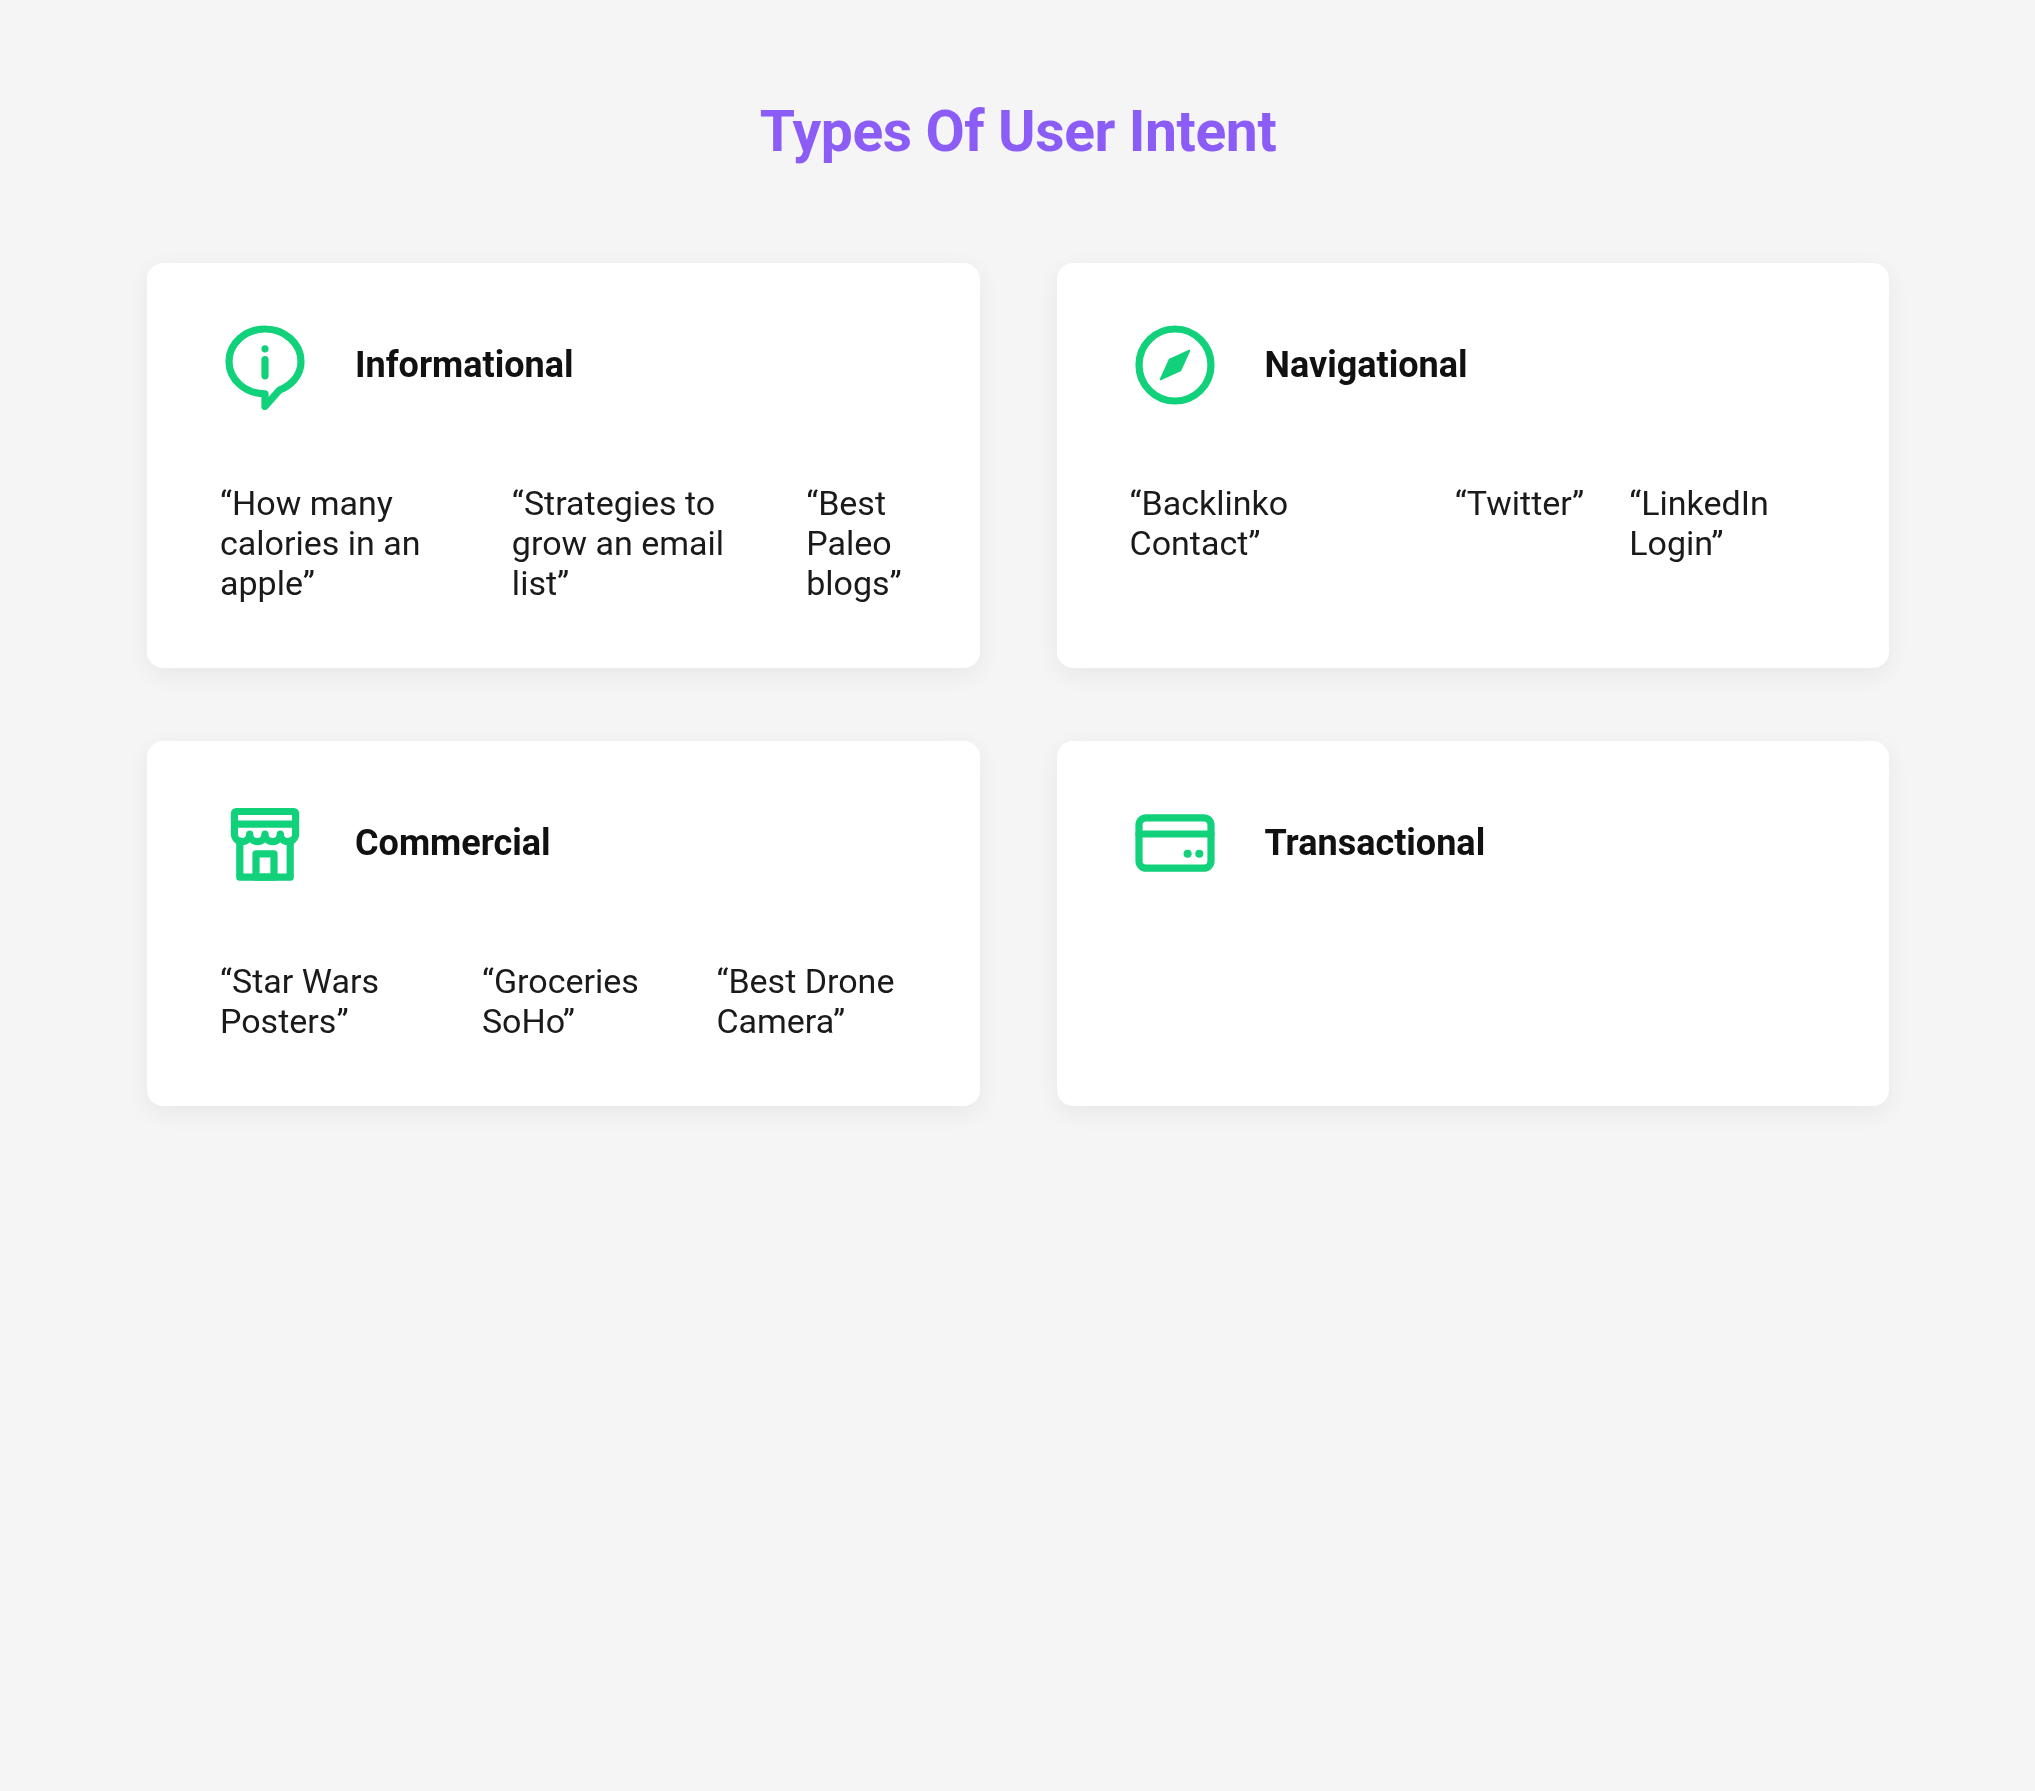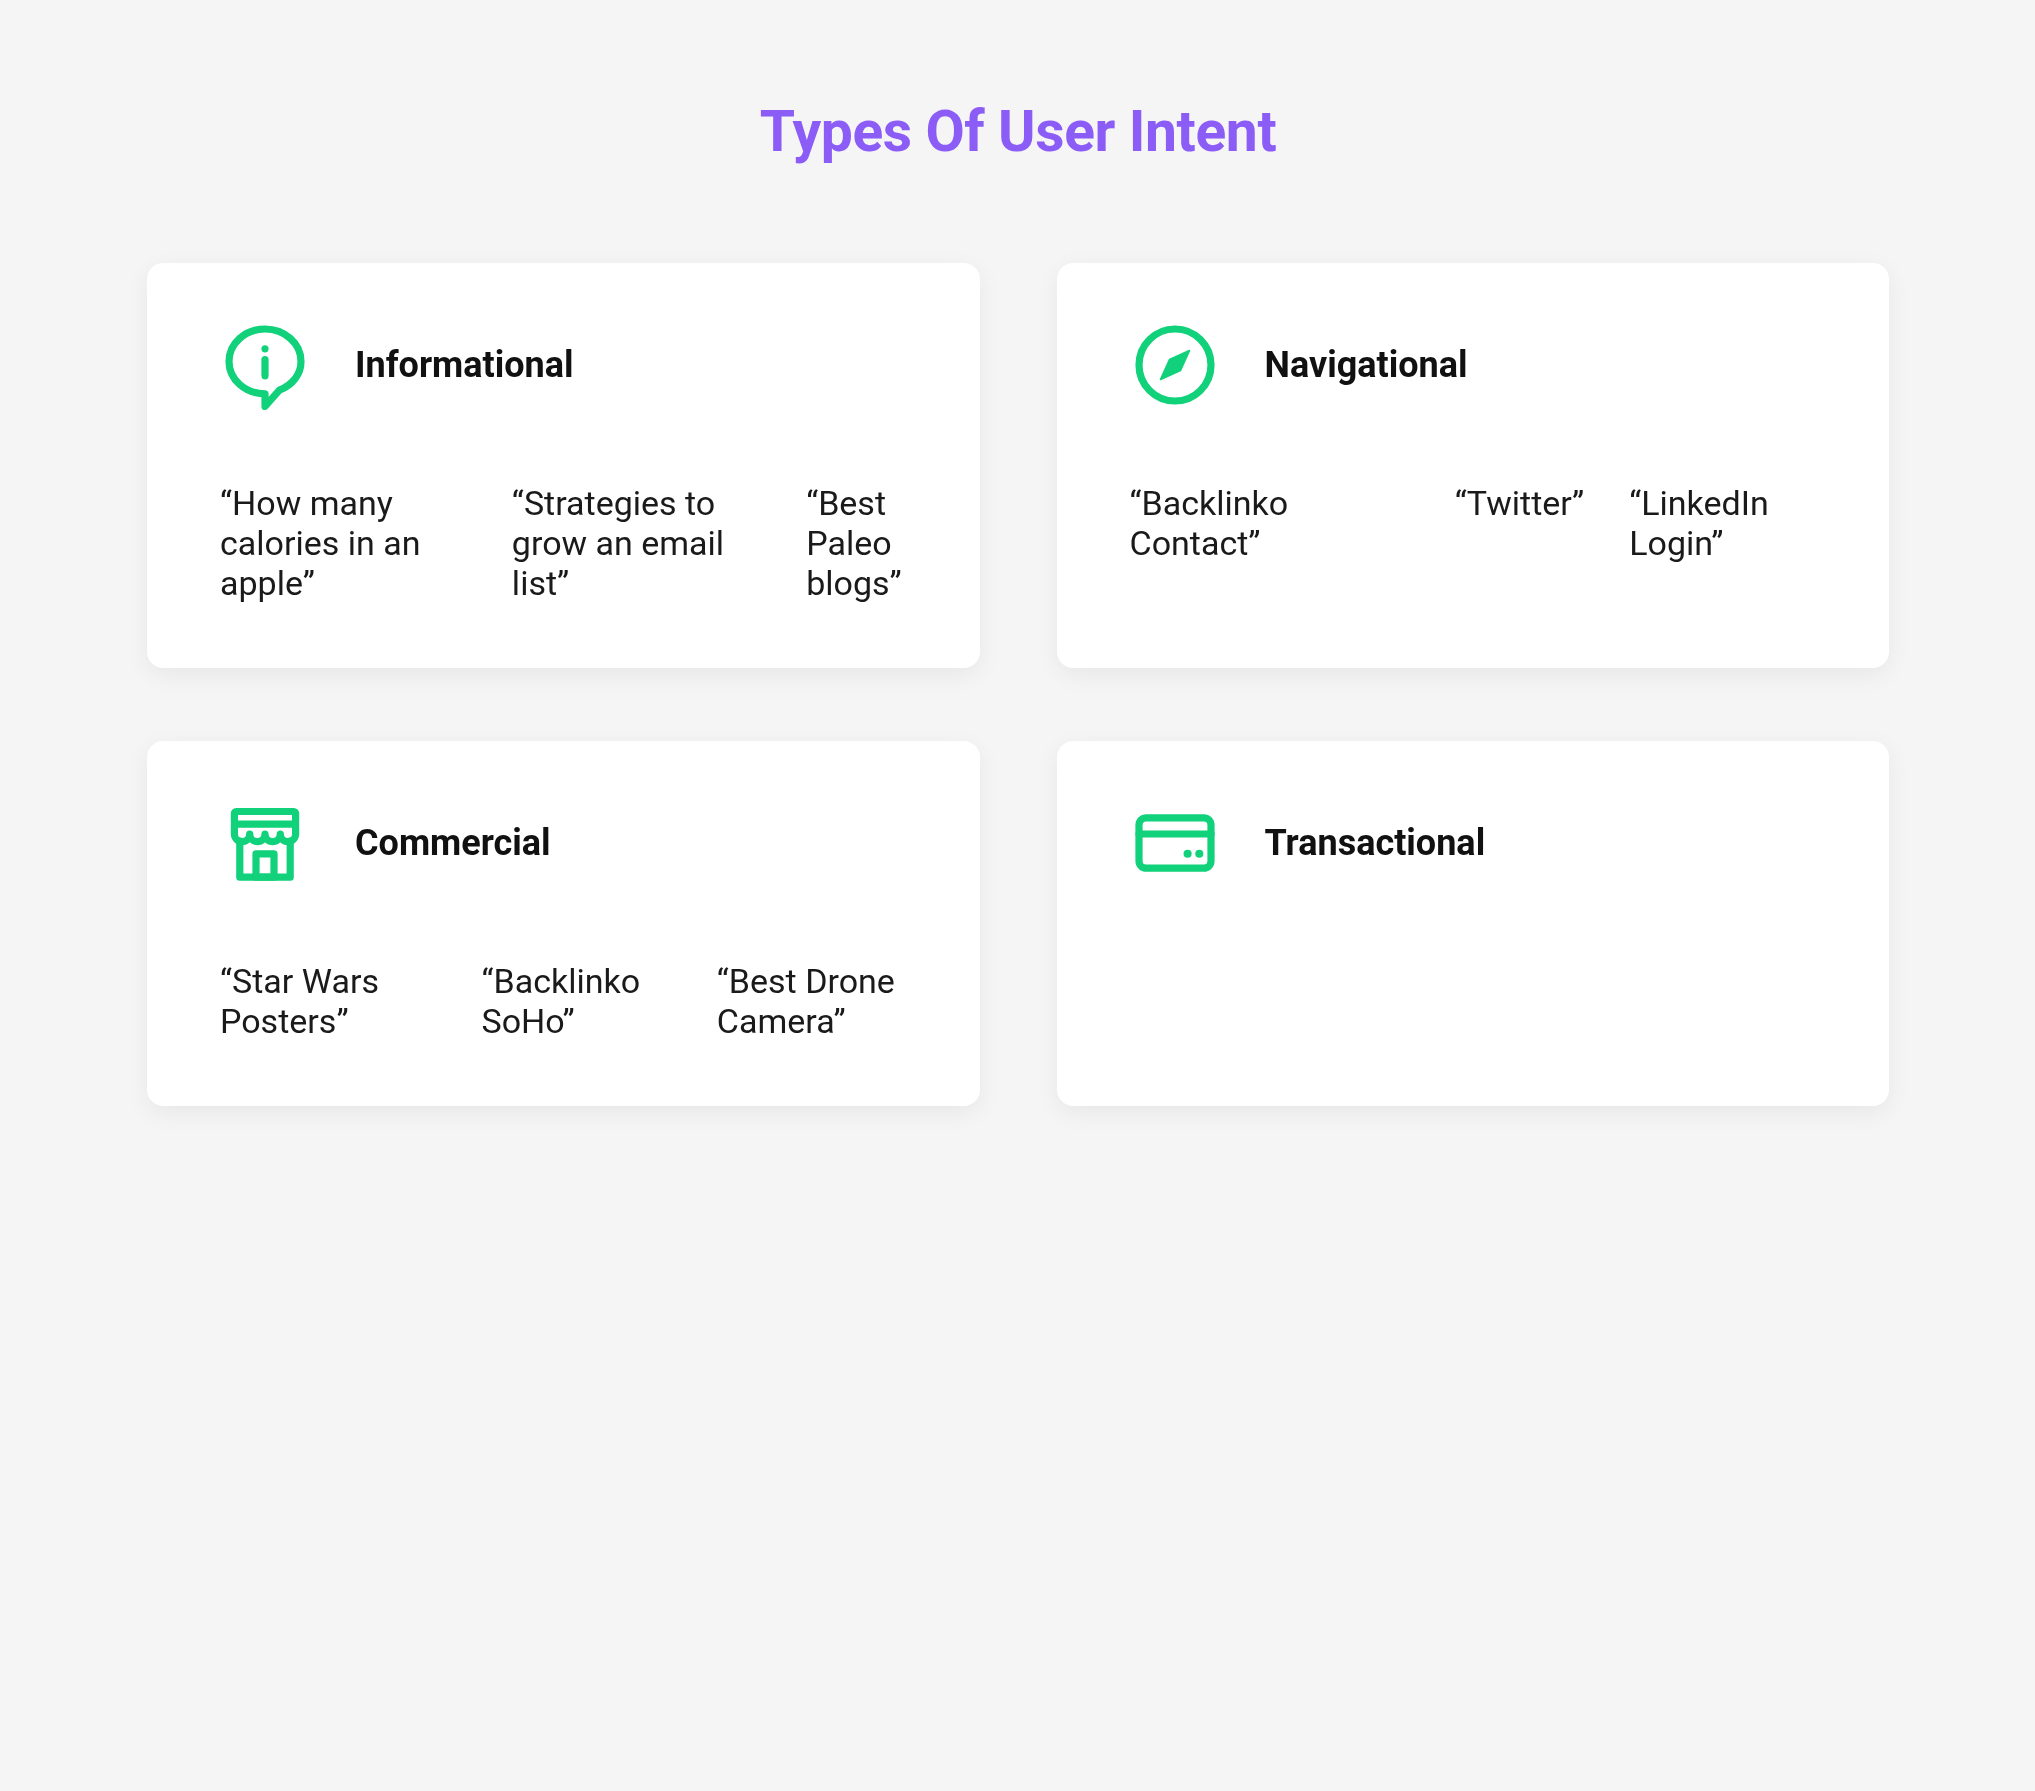--- a/index.html
+++ b/index.html
@@ -117,21 +117,21 @@
           <rect x="16" y="15" width="68" height="14" rx="2"></rect>
           <path d="M16 29 L16 40 A8 8 0 0 0 33 40 A8 8 0 0 0 50 40 A8 8 0 0 0 67 40 A8 8 0 0 0 84 40 L84 29"></path>
           <path d="M22 48 L22 88 L78 88 L78 48"></path>
           <rect x="40" y="62" width="20" height="26"></rect>
         </svg>
       </span>
       <h2 class="card-title">Commercial</h2>
     </div>
     <ul class="card-list">
       <li>“Star Wars Posters”</li>
-      <li>“Backlinko SoHo”</li>
+      <li>“Groceries SoHo”</li>
       <li>“Best Drone Camera”</li>
     </ul>
   </div>
 
   <div class="card">
     <div class="card-header">
       <span class="card-icon">
         <svg viewBox="0 0 100 100" fill="none" stroke="#11d17a" stroke-width="8" stroke-linecap="round" stroke-linejoin="round">
           <rect x="10" y="22" width="80" height="56" rx="8"></rect>
           <line x1="10" y1="40" x2="90" y2="40"></line>

